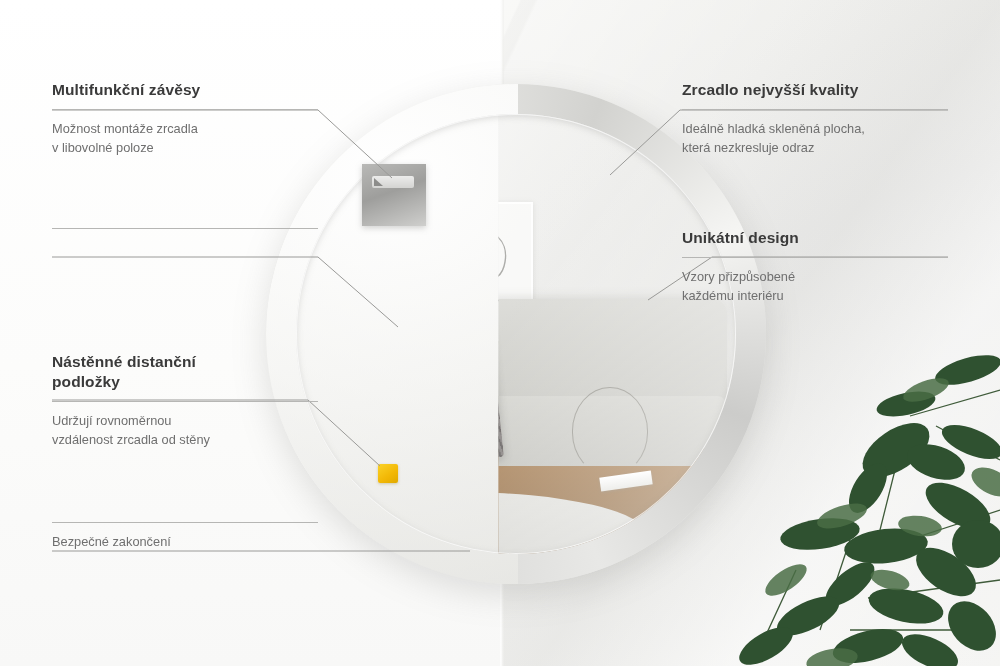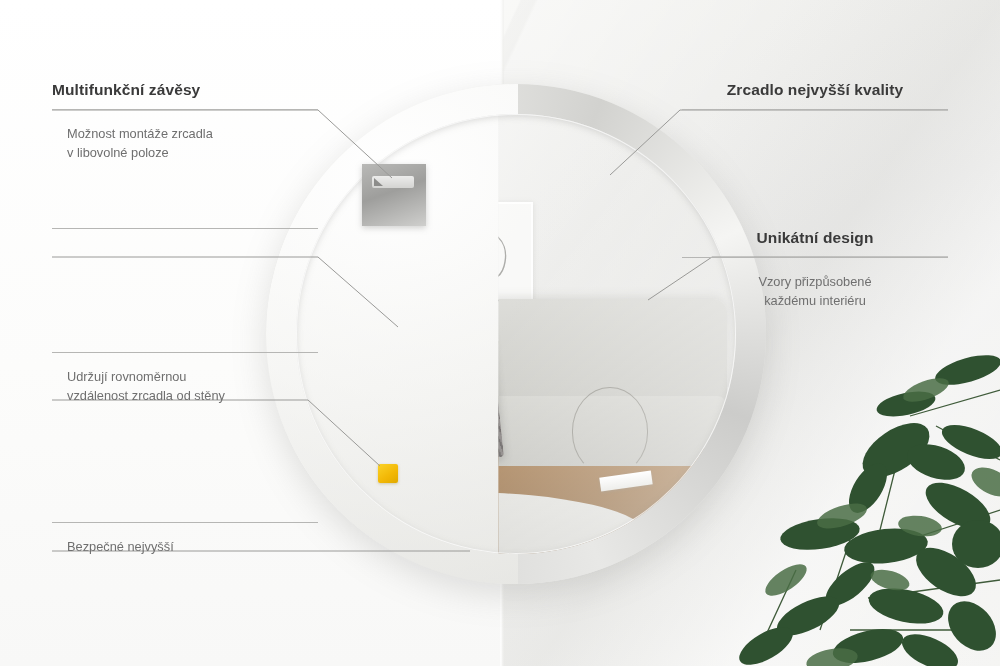--- a/index.html
+++ b/index.html
@@ -247,26 +247,26 @@
     color: #3a3a3a;
     line-height: 1.28;
     letter-spacing: 0.1px;
   }
   .callout .rule {
     height: 1px;
     background: #b6b6b4;
     margin-bottom: 10px;
   }
   .callout p {
-    margin: 15px;
+    margin: 0;
     font-size: 12.8px;
     color: #6f6f6f;
     line-height: 1.48;
   }
-  .callout.right { text-align: center; }
+  .callout.right { text-align: left; }
 </style>
 </head>
 <body>
 
 <div id="stage">
 
   <div class="bg-left"></div>
   <div class="bg-right"></div>
   <div class="bg-right-sheen"></div>
   <div class="seam"></div>
@@ -329,32 +329,34 @@
     <h3>Multifunkční závěsy</h3>
     <div class="rule"></div>
     <p>Možnost montáže zrcadla<br>v libovolné poloze</p>
   </div>
 
   <div class="callout" style="left:52px; top:228px; width:266px;">
     <div class="rule"></div>
   </div>
 
   <div class="callout" style="left:52px; top:352px; width:266px;">
+    <h3>Nástěnné distanční<br>podložky</h3>
     <div class="rule"></div>
     <p>Udržují rovnoměrnou<br>vzdálenost zrcadla od stěny</p>
   </div>
 
   <div class="callout" style="left:52px; top:522px; width:266px;">
     <div class="rule"></div>
-    <p>Bezpečné nejvyšší</p>
+    <p>Bezpečné zakončení</p>
   </div>
 
   <div class="callout right" style="left:682px; top:80px; width:266px;">
     <h3>Zrcadlo nejvyšší kvality</h3>
     <div class="rule"></div>
+    <p>Ideálně hladká skleněná plocha,<br>která nezkresluje odraz</p>
   </div>
 
   <div class="callout right" style="left:682px; top:228px; width:266px;">
     <h3>Unikátní design</h3>
     <div class="rule"></div>
     <p>Vzory přizpůsobené<br>každému interiéru</p>
   </div>
 
   <svg style="position:absolute; left:700px; top:330px; width:300px; height:336px;" viewBox="0 0 300 336">
     <g stroke="#3f5b3a" stroke-width="1.3" fill="none">

